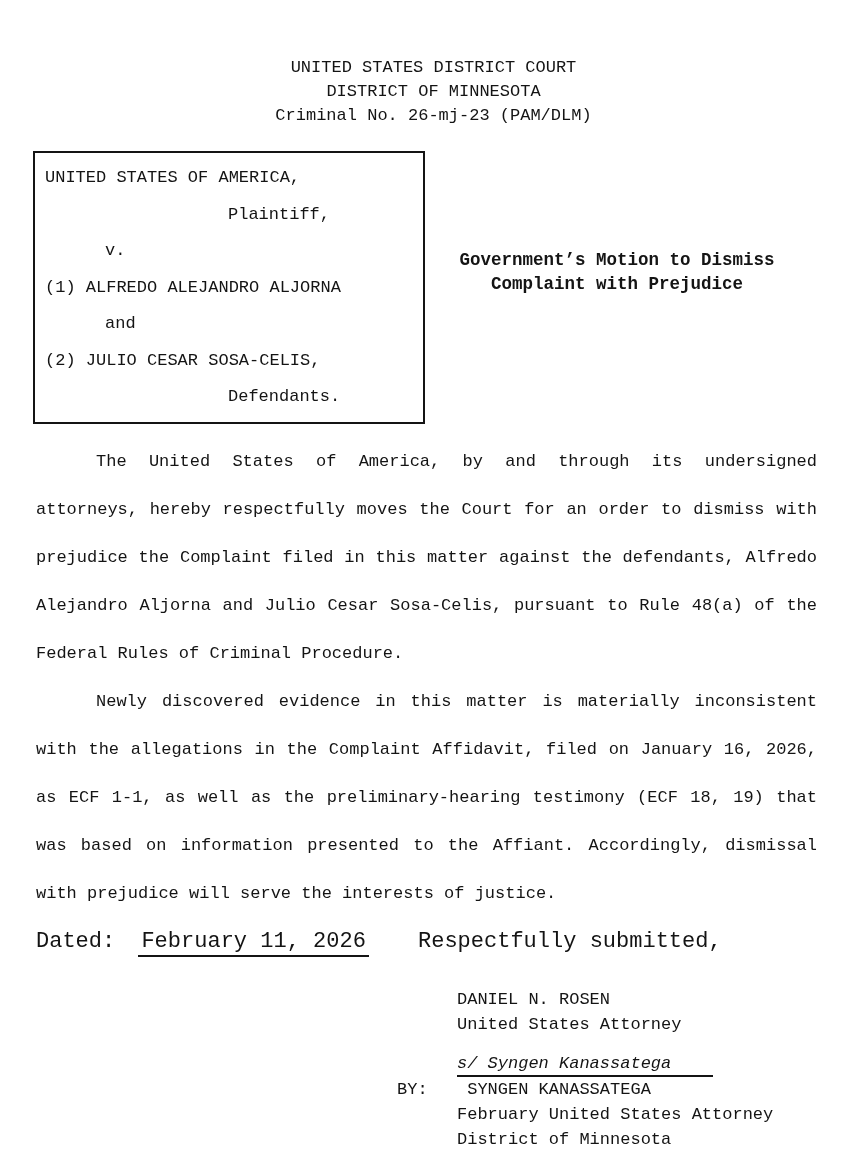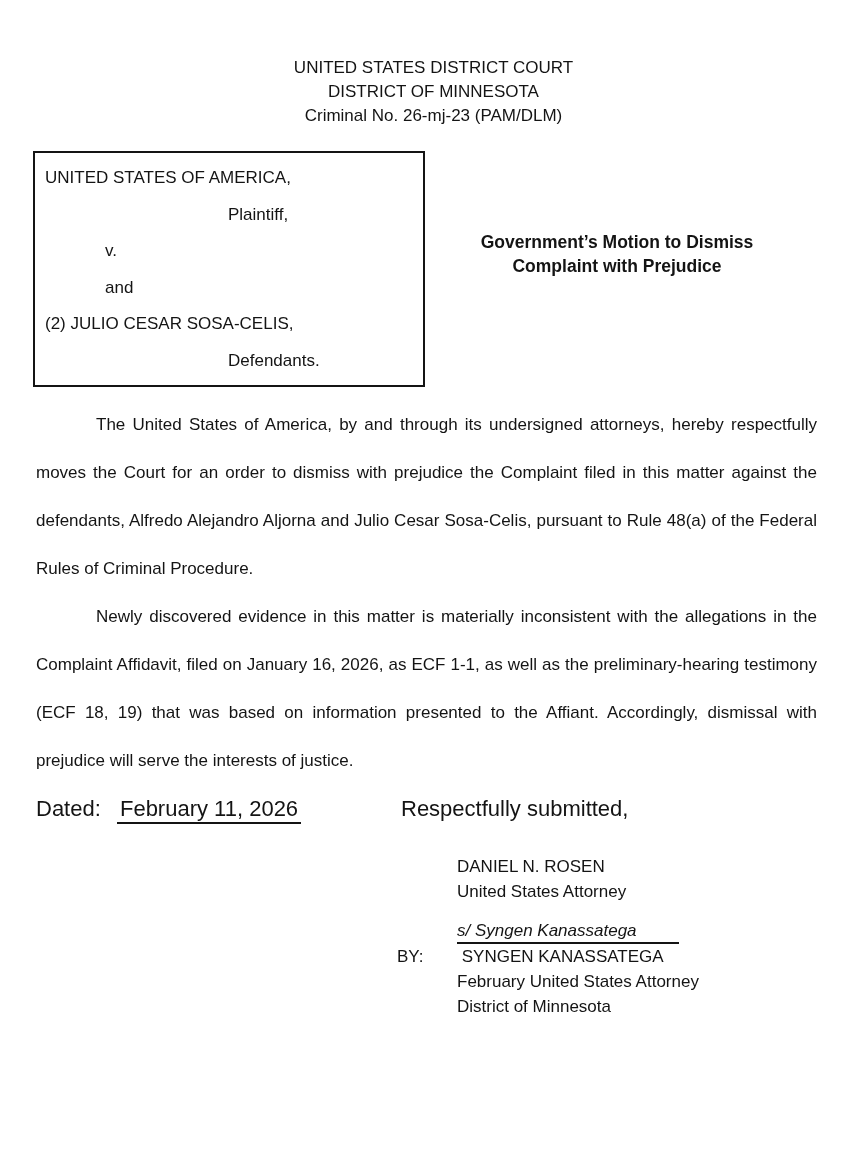--- a/index.html
+++ b/index.html
@@ -3,21 +3,21 @@
 <meta charset="utf-8">
 <style>
   * { margin: 0; padding: 0; box-sizing: border-box; }
   html, body { background: #ffffff; }
   .page {
     position: relative;
     width: 867px;
     height: 1156px;
     background: #ffffff;
     color: #141414;
-    font-family: Liberation Sans, sans-serif;
+    font-family: Liberation Mono, monospace;
     font-size: 17px;
     overflow: hidden;
   }
   
   .doc-header {
     padding-top: 56px;
     text-align: center;
     line-height: 24px;
     font-size: 17px;
   }
@@ -71,21 +71,21 @@
   .dated-label { display: inline-block; }
   .dated-date {
     display: inline-block;
     margin-left: 10px;
     padding: 0 3px;
     border-bottom: 2px solid #141414;
     line-height: 26px;
   }
   .respectfully {
     position: absolute;
-    left: 365px;
+    left: 382px;
     top: 0;
   }
   
   .sig-block {
     margin: 21px 0 0 457px;
     line-height: 25px;
     font-size: 17px;
   }
   .sig-line-row { margin-top: 9px; }
   .sig-s-line {
@@ -112,20 +112,21 @@
     <div>UNITED STATES DISTRICT COURT</div>
     <div>DISTRICT OF MINNESOTA</div>
     <div>Criminal No. 26-mj-23 (PAM/DLM)</div>
   </div>
 
   <div class="caption-row">
     <div class="caption-box">
       <div class="cap-line">UNITED STATES OF AMERICA,</div>
       <div class="cap-line cap-indent-large">Plaintiff,</div>
       <div class="cap-line cap-indent-small">v.</div>
+      <div class="cap-line">(1) ALFREDO ALEJANDRO ALJORNA</div>
       <div class="cap-line cap-indent-small">and</div>
       <div class="cap-line">(2) JULIO CESAR SOSA-CELIS,</div>
       <div class="cap-line cap-indent-large">Defendants.</div>
     </div>
     <div class="title-col">
       <div class="motion-title">Government’s Motion to Dismiss Complaint with Prejudice</div>
     </div>
   </div>
 
   <div class="doc-body">

